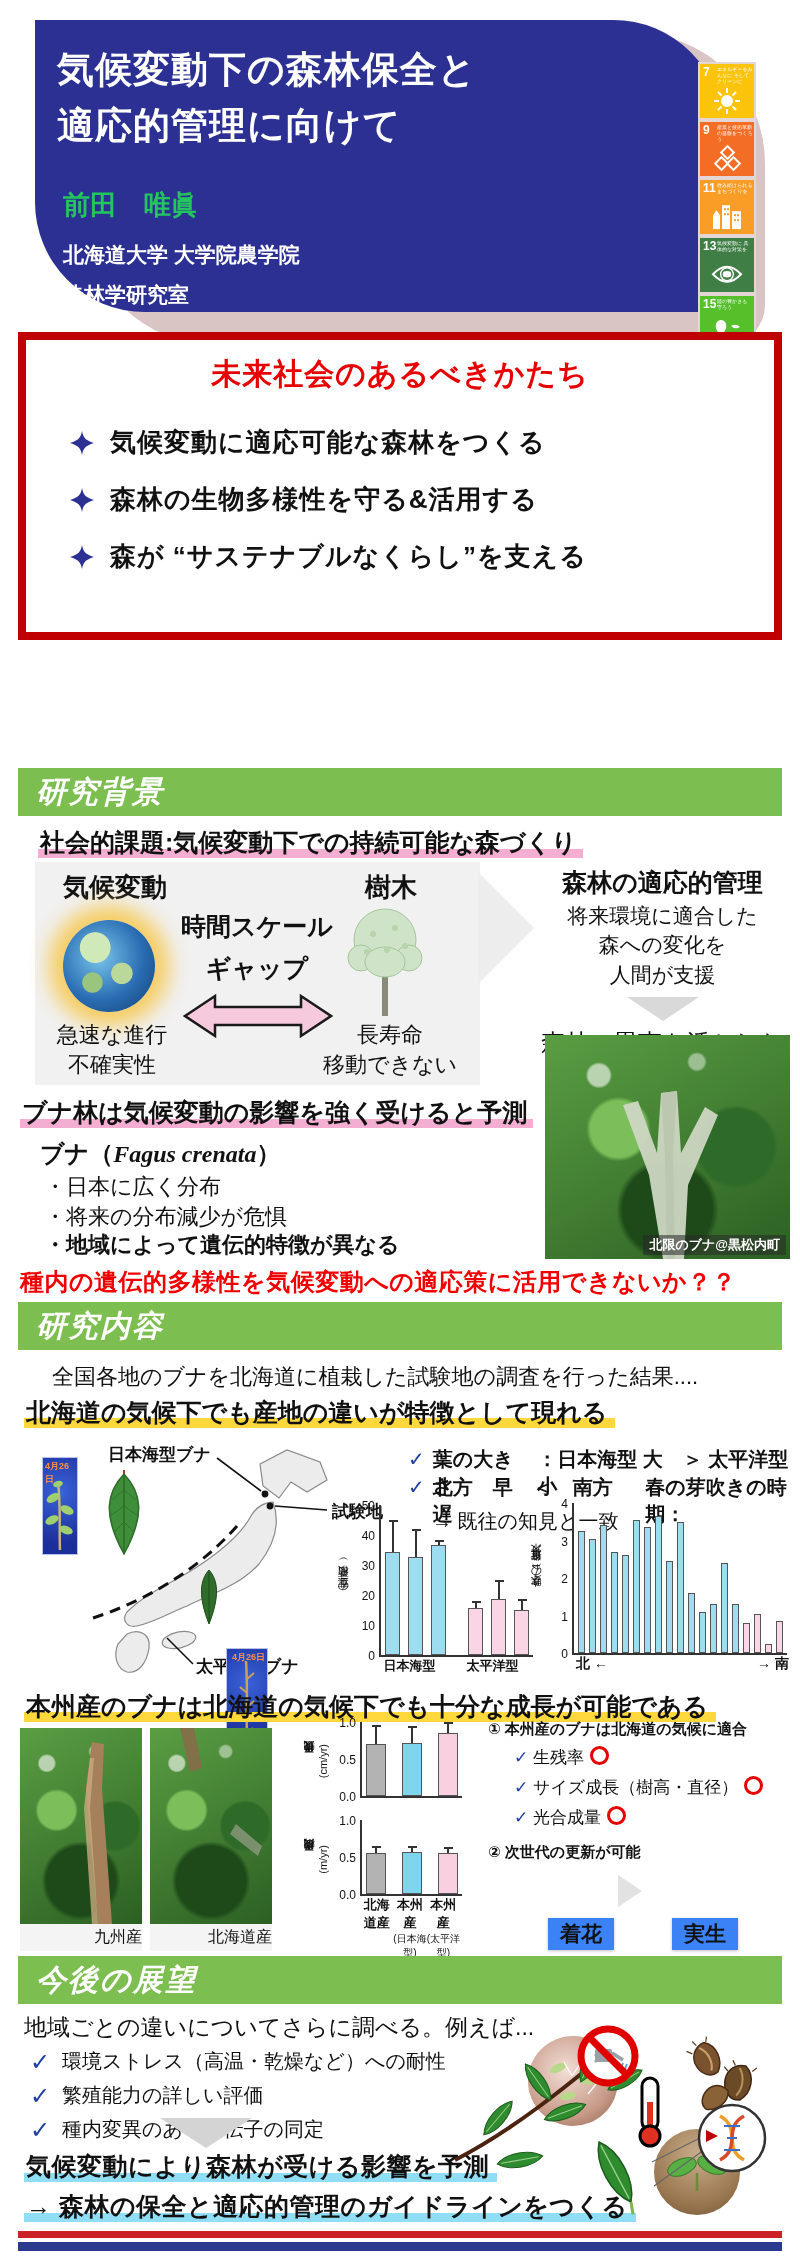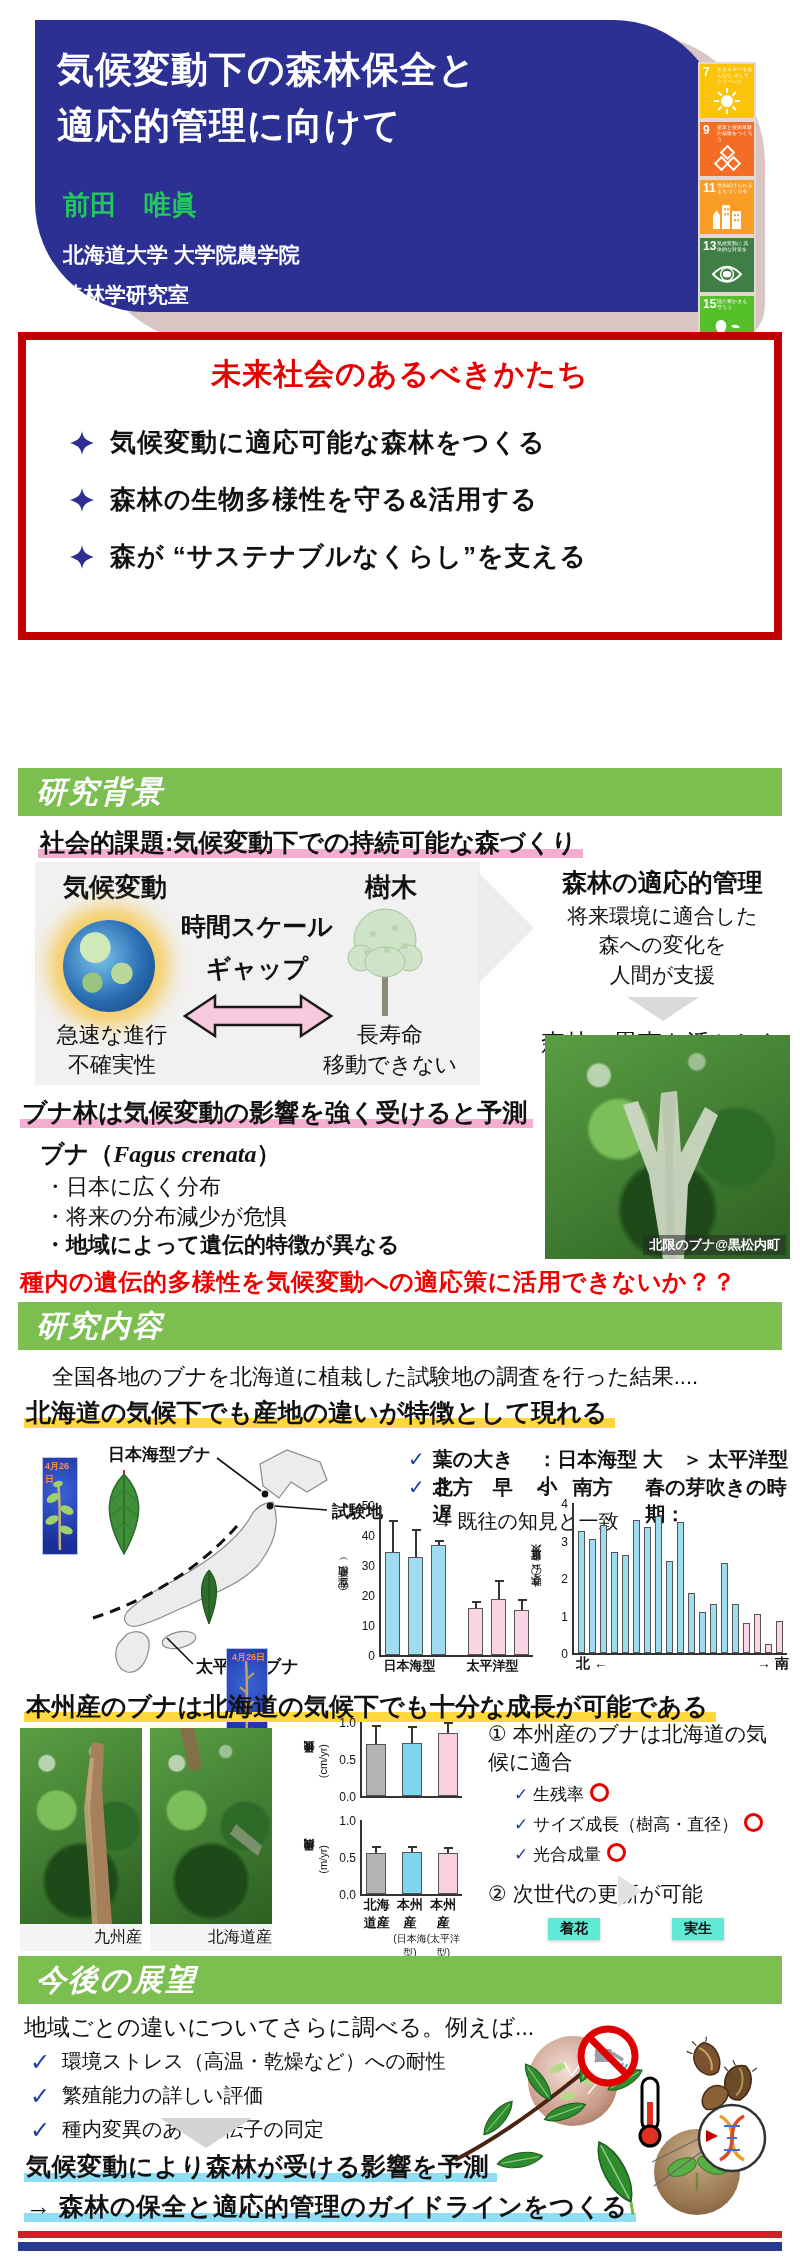--- a/index.html
+++ b/index.html
@@ -63,22 +63,22 @@
   .plot{position:relative;border-left:2px solid #333;border-bottom:2px solid #333;flex:none;}
   .bar{position:absolute;bottom:0;border:1px solid #555;box-sizing:border-box;}
   .err{position:absolute;width:2px;background:#333;}
   .errcap{position:absolute;width:9px;height:2px;background:#333;}
   .xrow{display:flex;font-size:13px;font-weight:bold;}
   .xrow span{text-align:center;}
   .xrow.spread{justify-content:space-between;padding:0 4px;font-size:14px;}
   .xrow.sub{font-size:10px;font-weight:normal;}
   .cap-tag{background:#f4f4f4;text-align:right;font-size:16px;padding:3px 0;}
   .circ-photo{border-radius:50%;position:relative;overflow:hidden;}
-  .circ-cap{background:#5eead4;box-shadow:0 1px 3px rgba(0,0,0,.25);font-size:14px;font-weight:bold;padding:2px 12px;}
-  .pt-title{font-size:21px;font-weight:normal;}
+  .circ-cap{background:#3b82f6;box-shadow:0 1px 3px rgba(0,0,0,.25);font-size:21px;font-weight:bold;padding:2px 12px;}
+  .pt-title{font-size:15px;font-weight:bold;}
   .pt-item{font-size:17px;margin:7px 0 0 26px;}
   .fut-item{font-size:20px;display:flex;gap:12px;margin-top:6px;}
   .outcome{font-size:25px;font-weight:bold;letter-spacing:.5px;}
   .stripe{height:7px;}
   .latin-it{font-family:"Liberation Serif",serif;font-style:italic;font-weight:bold;}
 </style>
 </head>
 <body>
 
 <div class="page">

